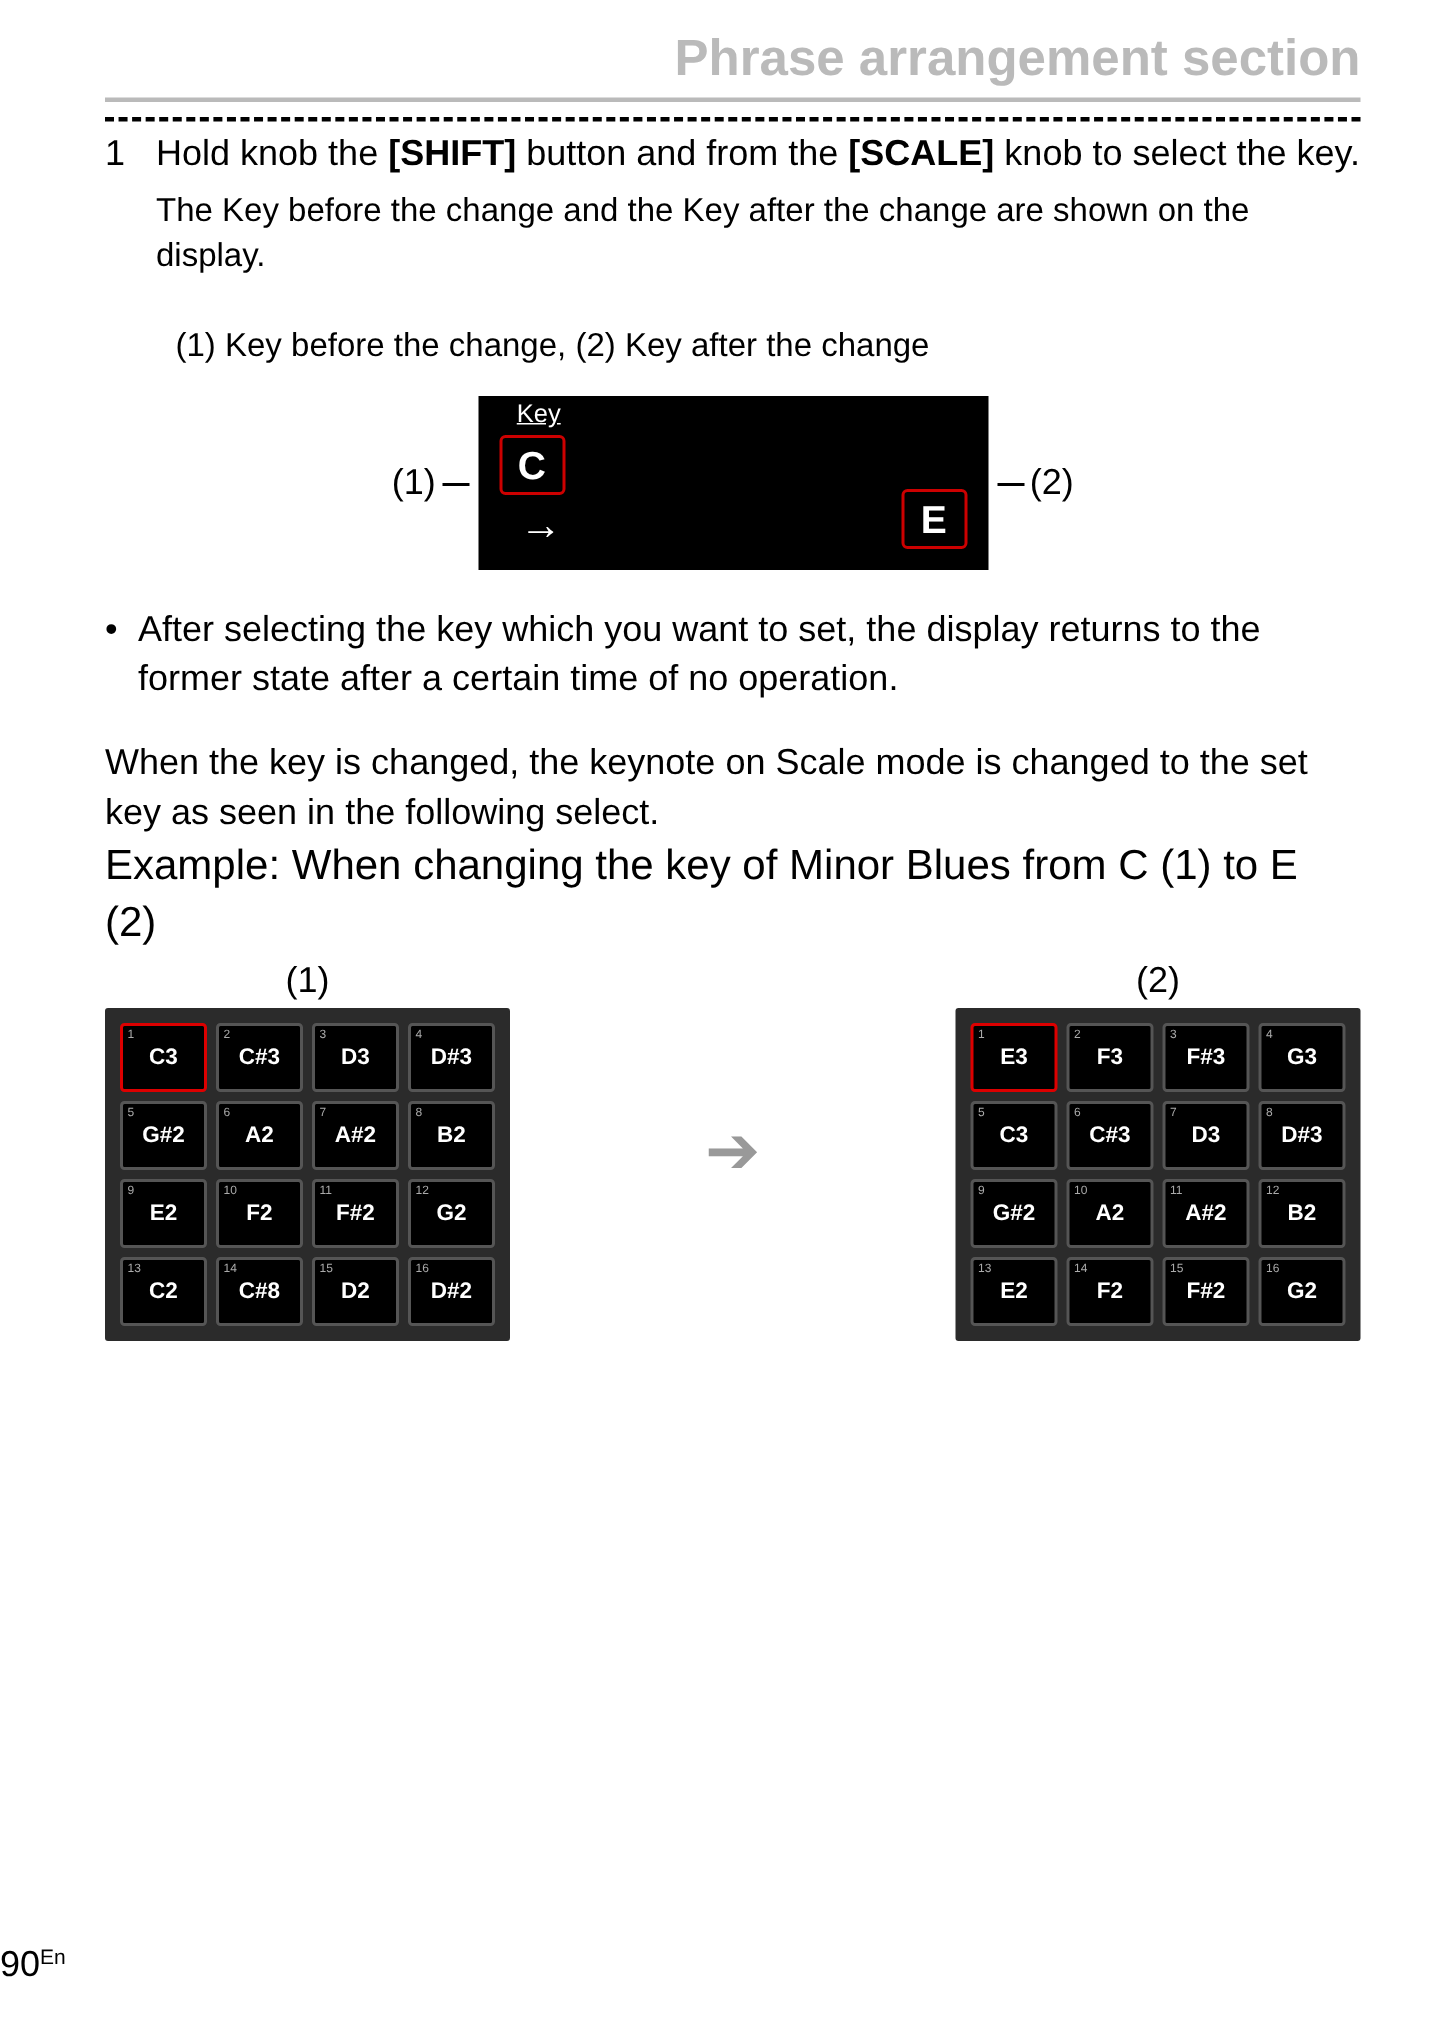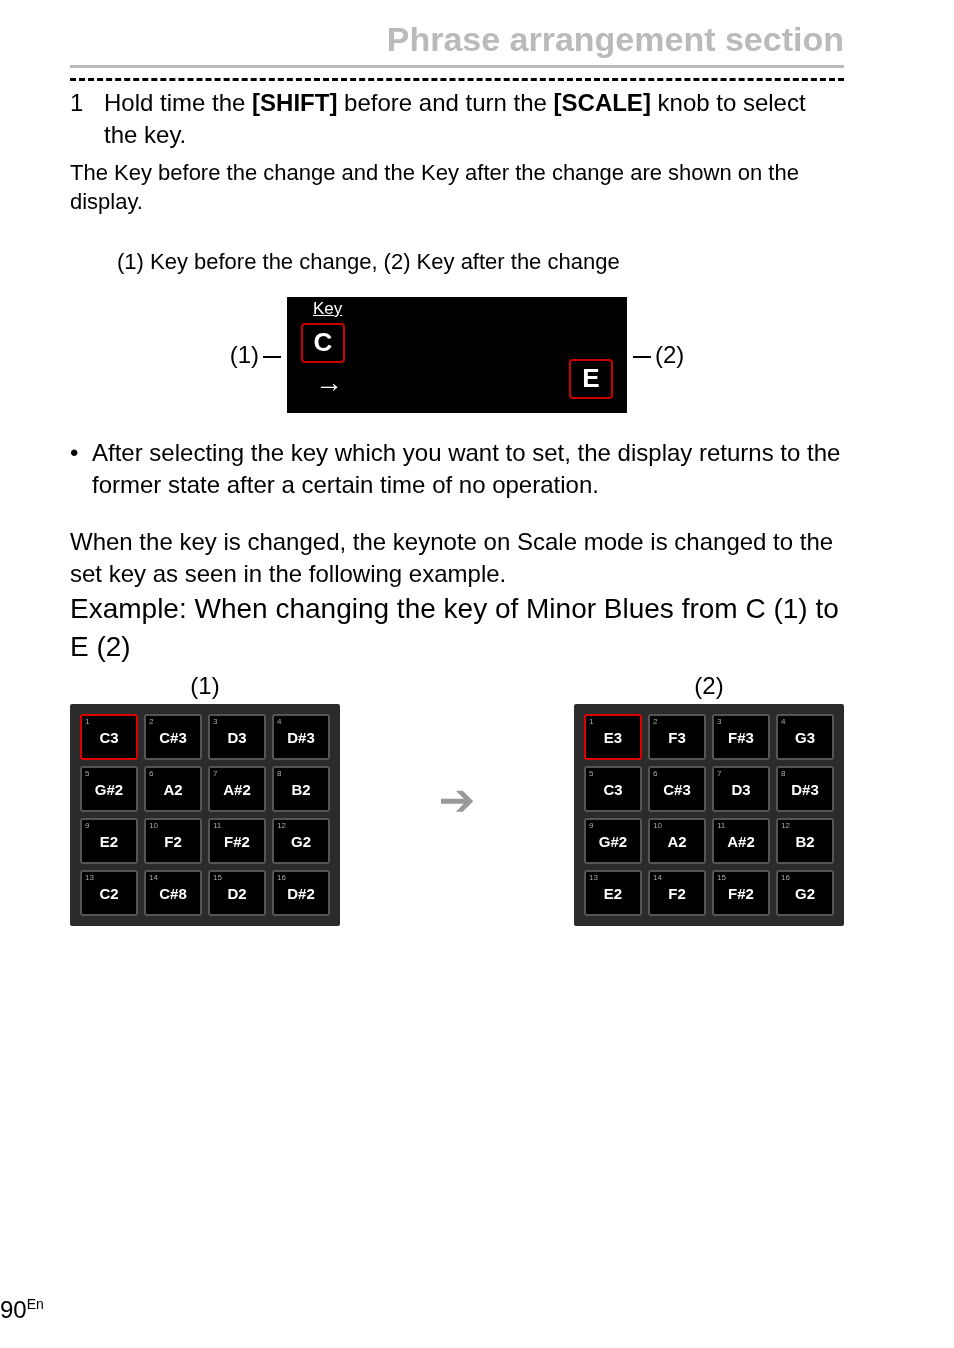--- a/index.html
+++ b/index.html
@@ -7,21 +7,21 @@
     padding: 0;
     background: #fff;
     font-family: Arial, Helvetica, sans-serif;
     color: #000;
   }
   .page {
     width: 954px;
     min-height: 1348px;
     position: relative;
     box-sizing: border-box;
-    padding: 20px 110px 60px 70px;
+    padding: 20px 47px 60px 70px;
   }
   .header-title {
     font-size: 34px;
     font-weight: bold;
     color: #bababa;
     text-align: right;
     margin: 0 0 6px 0;
   }
   .header-line {
     border: none;
@@ -45,20 +45,21 @@
     margin-bottom: 4px;
   }
   .step-num {
     width: 34px;
     flex: 0 0 34px;
   }
   .step-body { flex: 1; }
   .sub-text {
     font-size: 22px;
     line-height: 1.35;
+    margin-left: 34px;
     margin-top: 6px;
   }
   .mid-text {
     font-size: 22px;
     line-height: 1.35;
     margin-left: 47px;
     margin-top: 30px;
   }
   .bullet-row {
     display: flex;
@@ -213,21 +214,21 @@
 <div class="page">
 
   <div class="header-title">Phrase arrangement section</div>
   <hr class="header-line">
   <hr class="dashed-line">
 
 
   <div class="step">
     <div class="step-num">1</div>
     <div class="step-body">
-      <span>Hold time the </span><b>[SHIFT]</b><span> before and turn the </span><b>[SCALE]</b><span> knob to select the key.</span>
+      <span>Hold knob the </span><b>[SHIFT]</b><span> button and from the </span><b>[SCALE]</b><span> knob to select the key.</span>
     </div>
   </div>
   <div class="sub-text">The Key before the change and the Key after the change are shown on the display.</div>
 
   <div class="mid-text">(1) Key before the change, (2) Key after the change</div>
 
   <div class="key-figure">
     <span class="key-callout-left">
       <span>(1)</span><span class="key-line-left"></span>
     </span>
@@ -240,21 +241,21 @@
     <span class="key-callout-right">
       <span class="key-line-right"></span><span>(2)</span>
     </span>
   </div>
 
   <div class="bullet-row">
     <div class="bullet-dot">•</div>
     <div>After selecting the key which you want to set, the display returns to the former state after a certain time of no operation.</div>
   </div>
 
-  <div class="para">When the key is changed, the keynote on Scale mode is changed to the set key as seen in the following example.</div>
+  <div class="para">When the key is changed, the keynote on Scale mode is changed to the set key as seen in the following select.</div>
   <div style="font-size:28px;line-height:1.35;">Example: When changing the key of Minor Blues from C (1) to E (2)</div>
 
   <div class="grids-row">
     <div class="grid-col">
       <div class="grid-label">(1)</div>
       <div class="pad-grid" id="grid1">
           <div class="pad sel">
             <span class="pnum">1</span>
             <span>C3</span>
           </div>

